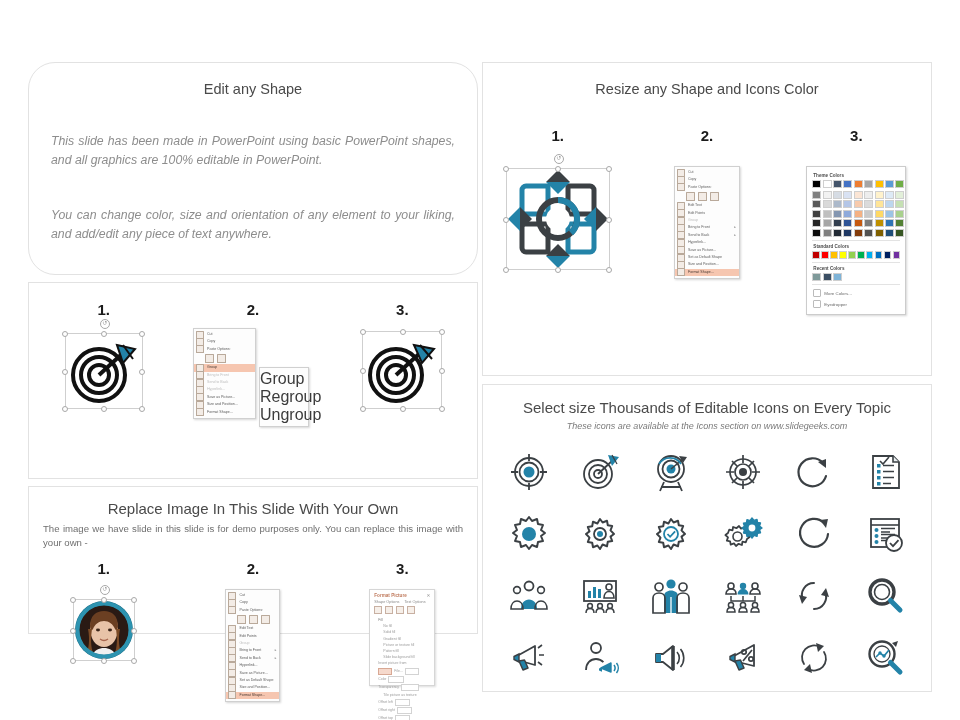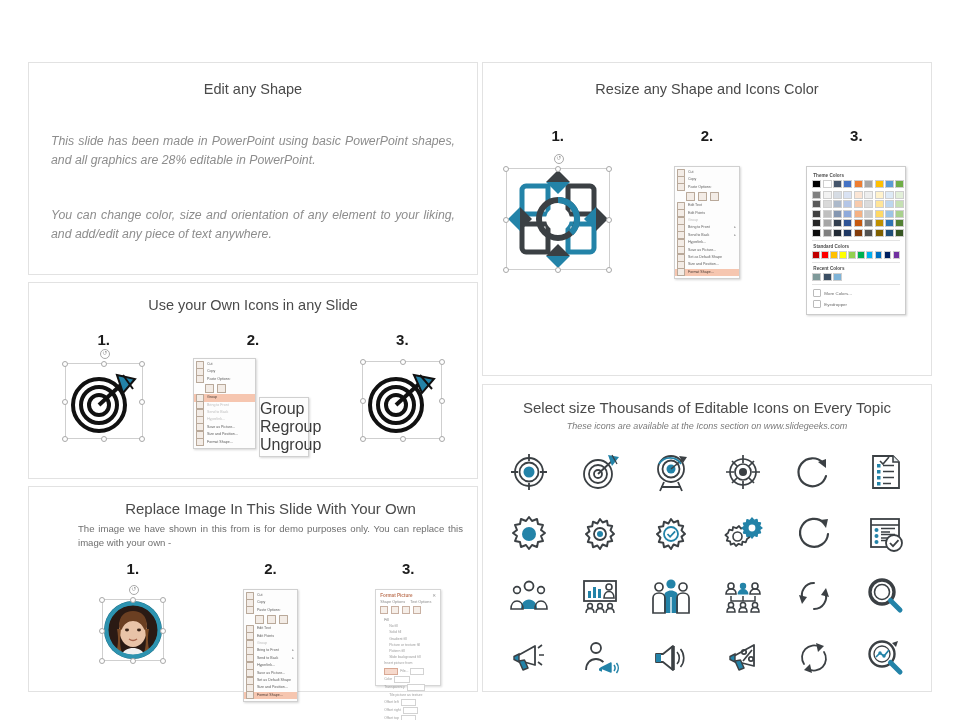--- a/index.html
+++ b/index.html
@@ -23,23 +23,23 @@
   }
   .p-sub{
     text-align:center;font-size:9px;color:#7b7b7b;font-style:italic;
   }
   .body-italic{
     font-style:italic;color:#8d8d8d;font-size:12.3px;line-height:19px;
     text-align:justify;
   }
 
   
-  #panel-edit-shape   {left:28px;  top:62px;  width:450px; height:213px;}
+  #panel-edit-shape   {left:28px;  top:62px;  width:450px; height:213px;border-radius:27px;}
   #panel-own-icons    {left:28px;  top:282px; width:450px; height:197px;}
-  #panel-replace-image{left:28px;  top:486px; width:450px; height:206px;padding-left:35px;}
+  #panel-replace-image{left:28px;  top:486px; width:450px; height:148px;}
   #panel-resize-shape {left:482px; top:62px;  width:450px; height:314px;}
   #panel-icons        {left:482px; top:384px; width:450px; height:308px;}
 
   .step-num{
     font-size:15px;font-weight:bold;color:#1c1c1c;text-align:center;
   }
 
   .col3{display:flex;justify-content:space-around;align-items:flex-start;}
   .col{width:33.33%;display:flex;flex-direction:column;align-items:center;}
 
@@ -119,26 +119,25 @@
   .icon-cell svg{display:block;}
 </style>
 </head>
 <body>
 
 <div class="slide">
 
 
   <div class="panel" id="panel-edit-shape">
     <div class="p-head" style="margin-top:18px;">Edit any Shape</div>
-    <div class="body-italic" style="margin:35px 22px 0 22px;">This slide has been made in PowerPoint using basic PowerPoint shapes, and all graphics are 28% editable in PowerPoint.</div>
+    <div class="body-italic" style="margin:35px 22px 0 22px;">This slide has been made in PowerPoint using basic PowerPoint shapes, and all graphics are 100% editable in PowerPoint.</div>
     <div class="body-italic" style="margin:36px 22px 0 22px;">You can change color, size and orientation of any element to your liking, and add/edit any piece of text anywhere.</div>
   </div>
 
   <div class="panel" id="panel-own-icons">
-    <div class="p-head" style="margin-top:14px;">Use your Own Icons in any Slide</div>
 
     <div class="col3" style="margin-top:18px;">
       <div class="col">
         <div class="step-num">1.</div>
 
         <div class="selbox" style="width:78px;height:76px;margin-top:15px;">
           <div class="frame"></div>
           <div class="rot">↺</div>
           <div class="h" style="left:-2.5px;top:-2.5px"></div><div class="h" style="left:calc(50% - 2.5px);top:-2.5px"></div><div class="h" style="right:-2.5px;top:-2.5px"></div>
           <div class="h" style="left:-2.5px;top:calc(50% - 2.5px)"></div><div class="h" style="right:-2.5px;top:calc(50% - 2.5px)"></div>
@@ -230,21 +229,21 @@
             <path d="M52 14 L72 18 L60 32 Z" fill="#2383a8" stroke="#111" stroke-width="2"></path>
             <path d="M58 14 L70 28" stroke="#111" stroke-width="2"></path>
           </svg>
         </div>
       </div>
     </div>
   </div>
 
   <div class="panel" id="panel-replace-image">
     <div class="p-head" style="margin-top:13px;font-size:15px;">Replace Image In This Slide With Your Own</div>
-    <div style="margin:5px 14px 0 14px;font-size:9.6px;color:#6f6f6f;line-height:14px;text-align:justify;">The image we have shown in this from is for demo purposes only. You can replace this image with your own -</div>
+    <div style="margin:5px 14px 0 14px;font-size:9.6px;color:#6f6f6f;line-height:14px;text-align:justify;">The image we have slide in this slide is for demo purposes only. You can replace this image with your own -</div>
 
     <div class="col3" style="margin-top:10px;">
       <div class="col">
         <div class="step-num">1.</div>
         <div class="selbox" style="width:62px;height:62px;margin-top:22px;">
           <div class="frame"></div>
           <div class="rot">↺</div>
           <div class="h" style="left:-2.5px;top:-2.5px"></div><div class="h" style="left:calc(50% - 2.5px);top:-2.5px"></div><div class="h" style="right:-2.5px;top:-2.5px"></div>
           <div class="h" style="left:-2.5px;top:calc(50% - 2.5px)"></div><div class="h" style="right:-2.5px;top:calc(50% - 2.5px)"></div>
           <div class="h" style="left:-2.5px;bottom:-2.5px"></div><div class="h" style="left:calc(50% - 2.5px);bottom:-2.5px"></div><div class="h" style="right:-2.5px;bottom:-2.5px"></div>

